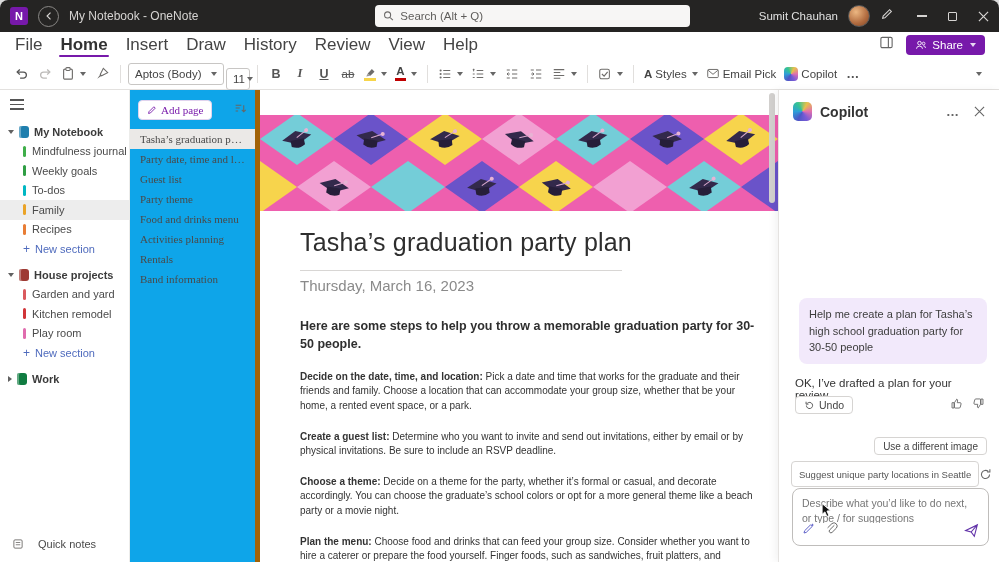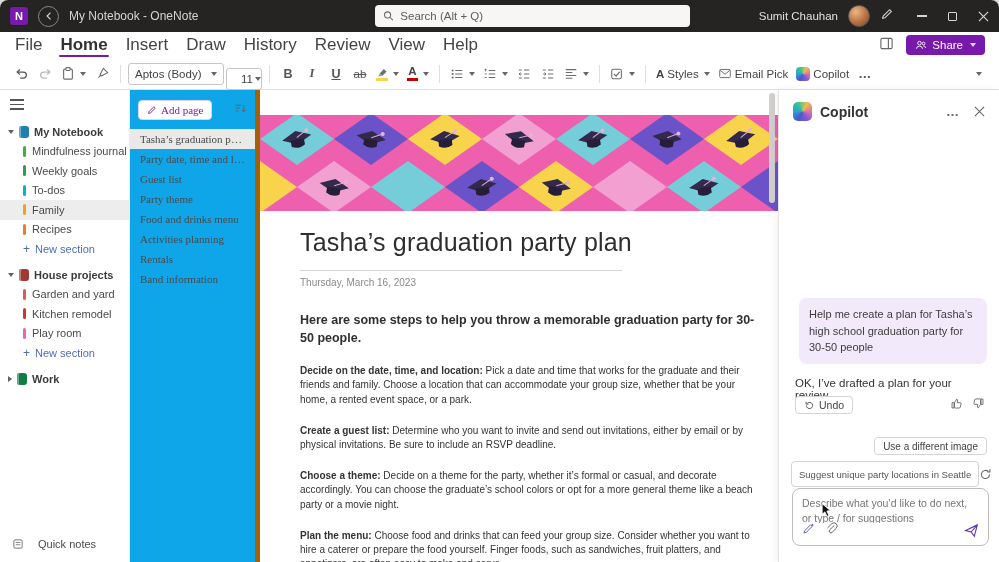--- a/index.html
+++ b/index.html
@@ -33,37 +33,37 @@
   .ic-min { width:10px; height:1.4px; background:#d6d4d2; }
   .ic-max { width:9px; height:9px; border:1.2px solid #d6d4d2; border-radius:1px; }
 
   
   .menubar { position:absolute; top:32px; left:0; right:0; height:26px; background:#fff;
     display:flex; align-items:center; padding:0 6px; }
   .menu-item { font-size:17px; color:#444; padding:0 9px; height:26px; line-height:26px; position:relative; }
   .menu-item.active { font-weight:700; color:#323232; }
   .menu-item.active::after { content:""; position:absolute; left:8px; right:8px; bottom:1px; height:2.5px;
     background:#7719aa; border-radius:2px; }
-  .mb-right { margin-left:auto; display:flex; align-items:center; gap:12px; padding-right:8px; }
+  .mb-right { margin-left:auto; display:flex; align-items:flex-start; gap:12px; padding-right:8px; }
   .share-btn { background:#7719aa; color:#fff; font-size:11.5px; height:20px; border-radius:4px;
     display:flex; align-items:center; gap:5px; padding:0 9px; border:none; }
   .caret { width:0; height:0; border-left:3.5px solid transparent; border-right:3.5px solid transparent;
     border-top:4px solid #666; margin-left:2px; }
   .caret.light { border-top-color:#e8d8f2; }
 
   
   .ribbon { position:absolute; top:58px; left:0; right:0; height:32px; background:#fff;
     border-bottom:1px solid #e3e1df; display:flex; align-items:center; padding:0 10px; gap:2px; color:#555; }
   .rb-btn { height:24px; min-width:22px; display:flex; align-items:center; justify-content:center; gap:3px;
     padding:0 3px; border-radius:3px; background:none; border:none; color:#555; font-size:12px; font-family:inherit; }
   .rb-divider { width:1px; height:18px; background:#e1dfdd; margin:0 5px; }
   .font-select { width:96px; height:22px; border:1px solid #c8c6c4; border-radius:3px; display:flex;
     align-items:center; justify-content:space-between; padding:0 6px; font-size:11.5px; color:#444; background:#fff; }
-  .size-select { width:36px; height:22px; border:1px solid #c8c6c4; border-radius:3px; display:flex;
-    align-items:center; justify-content:space-between; padding:0 14px; font-size:11.5px; color:#444; background:#fff;margin-top:11px; }
+  .size-select { width:24px; height:22px; border:1px solid #c8c6c4; border-radius:3px; display:flex;
+    align-items:center; justify-content:space-between; padding:0 6px; font-size:11.5px; color:#444; background:#fff;margin-top:11px; }
   .fmt { font-weight:700; font-size:12.5px; width:18px; }
   .fmt.italic { font-style:italic; font-family:"Liberation Serif",serif; font-weight:600; }
   .fmt.underline { text-decoration:underline; }
   .fmt.strike { text-decoration:line-through; font-weight:400; font-size:11.5px; width:20px; }
   .fc-stack { display:flex; flex-direction:column; align-items:center; line-height:1; }
   .fc-letter { font-size:11.5px; font-weight:700; color:#444; }
   .fc-bar { width:11px; height:3px; background:#c00000; margin-top:1px; }
   .hl-bar { width:12px; height:3px; background:#f7d54a; margin-top:1px; }
   .rb-label { font-size:11.5px; color:#444; }
   .more-btn { font-size:13px; font-weight:700; color:#555; letter-spacing:1px; }
@@ -106,21 +106,21 @@
   .search-notebooks input { border:none; outline:none; width:100%; font-size:10px; color:#444; font-family:inherit; }
   .search-notebooks input::placeholder { color:#767676; }
 
   
   .content { position:absolute; top:90px; bottom:0; left:260px; width:518px; background:#fff; overflow:hidden; }
   .banner { position:absolute; top:25px; left:0; width:518px; height:96px; }
   .doc { position:absolute; top:138px; left:40px; right:18px; }
   .page-title { font-size:25px; font-weight:400; color:#2e2e2e; letter-spacing:.2px;
     font-family:"Liberation Sans","DejaVu Sans",sans-serif; }
   .title-rule { width:322px; height:1px; background:#d8d6d4; margin-top:13px; }
-  .doc-date { font-size:10px; color:#8a8a8a; margin-top:6px; }
+  .doc-date { font-size:15px; color:#8a8a8a; margin-top:6px; }
   .intro { margin-top:23px; font-size:12.5px; font-weight:700; color:#2f2f2f; line-height:1.45; width:462px; }
   .para { margin-top:17px; font-size:10px; color:#333; line-height:1.42; width:464px; }
   .content-scroll { position:absolute; top:3px; right:3px; width:6px; bottom:3px; }
   .content-thumb { width:6px; height:110px; border-radius:3px; background:#d2d0ce; }
 
   
   .copilot { position:absolute; top:90px; bottom:0; left:778px; right:0; background:#fff;
     border-left:1px solid #e5e3e1; box-shadow:-3px 0 8px rgba(0,0,0,.05); }
   .cp-header { display:flex; align-items:center; gap:8px; padding:12px 14px 0 14px; }
   .cp-logo { width:19px; height:19px; border-radius:5px;

